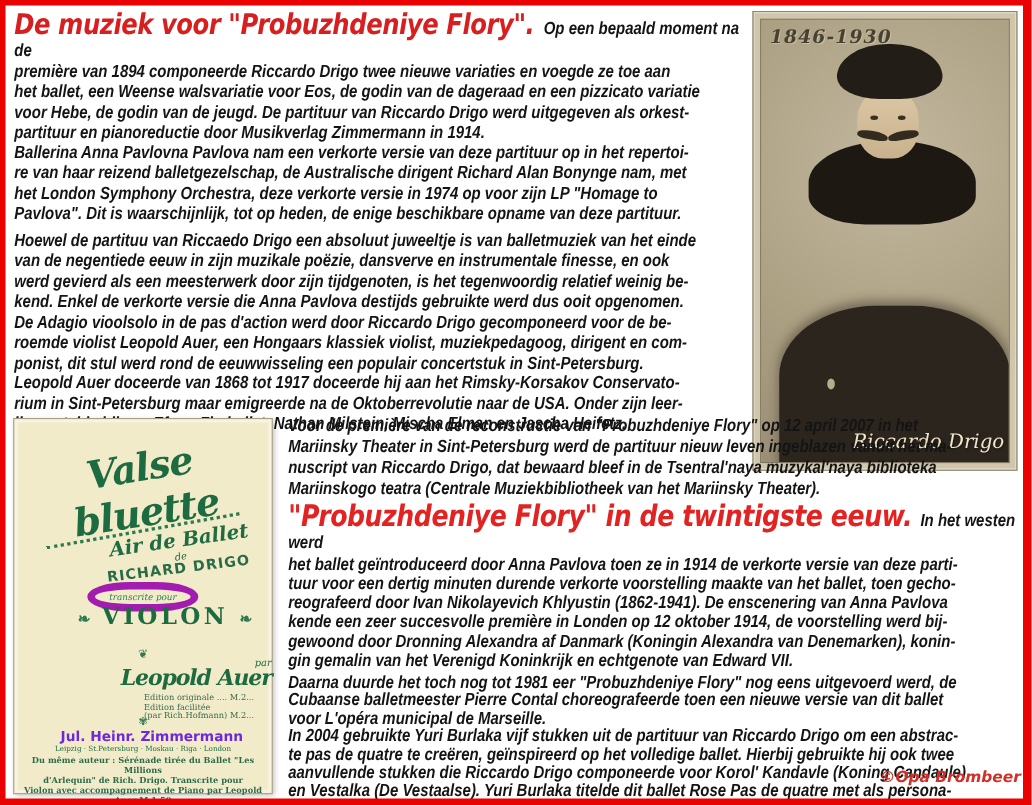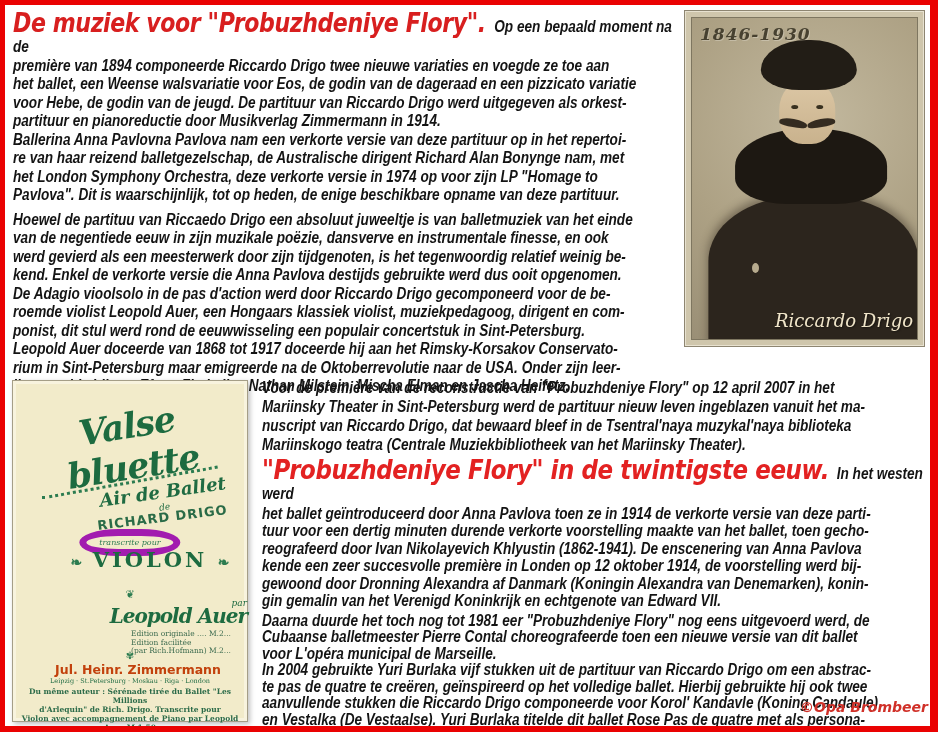--- a/index.html
+++ b/index.html
@@ -46,21 +46,21 @@
 
   .credit {
     position: absolute; left: 788px; top: 699px; width: 140px; z-index: 70;
     text-align: right; color: #d03028;
     font-family: "DejaVu Sans", sans-serif;
     font-weight: bold; font-style: italic; font-size: 14px;
   }
 
   
   #photo {
-    position: absolute; left: 684px; top: 10px; width: 241px; height: 337px;
+    position: absolute; left: 684px; top: 10px; width: 241px; height: 418px;
     background: #cfc6ac; border: 1px solid #8d8571; padding: 6px;
     box-shadow: 0 0 0 1px #e8e2d0 inset;
   }
   #photo-inner {
     position: relative; width: 100%; height: 100%;
     border: 1px solid #7e7660; overflow: hidden;
     background: radial-gradient(circle at 55% 32%, #c2b89e 0%, #ad a... #ada184 55%, #9a8f76 100%);
     background: radial-gradient(circle at 55% 32%, #c2b89e 0%, #ada184 55%, #9a8f76 100%);
   }
   .years {
@@ -155,21 +155,21 @@
   .cv-arranger {
     left: 0; right: 0; top: 223px; text-align: right;
     font-size: 20px; font-style: italic; font-weight: bold;
     letter-spacing: -1px; color: #1d6b40;
   }
   .cv-editions {
     right: 16px; top: 249px; font-size: 7.5px; line-height: 8.5px;
     white-space: pre-line; color: #3c6b4f;
   }
   .cv-crest     { left: 0; right: 0; top: 269px; text-align: center; font-size: 10px; color: #2c7c50; }
-  .cv-publisher { left: 16px; right: 0; top: 281px; text-align: center; font-size: 12.5px; font-weight: bold; font-family: "DejaVu Sans", sans-serif; color: #c2410c; }
+  .cv-publisher { left: 16px; right: 0; top: 281px; text-align: center; font-size: 12.5px; font-weight: bold; font-family: "DejaVu Sans", sans-serif; color: #6d28d9; }
   .cv-cities    { left: 0; right: 0; top: 296px; text-align: center; font-size: 6.5px; }
   .cv-note      { left: 8px; right: 8px; top: 306px; text-align: center; font-size: 7.5px; line-height: 9px; font-weight: bold; white-space: pre-line; color: #2c6b49; }
 </style>
 </head>
 <body>
 
 <div class="page">
   <div class="border-frame"></div>
 
   <div class="scale-block" id="top-text">

